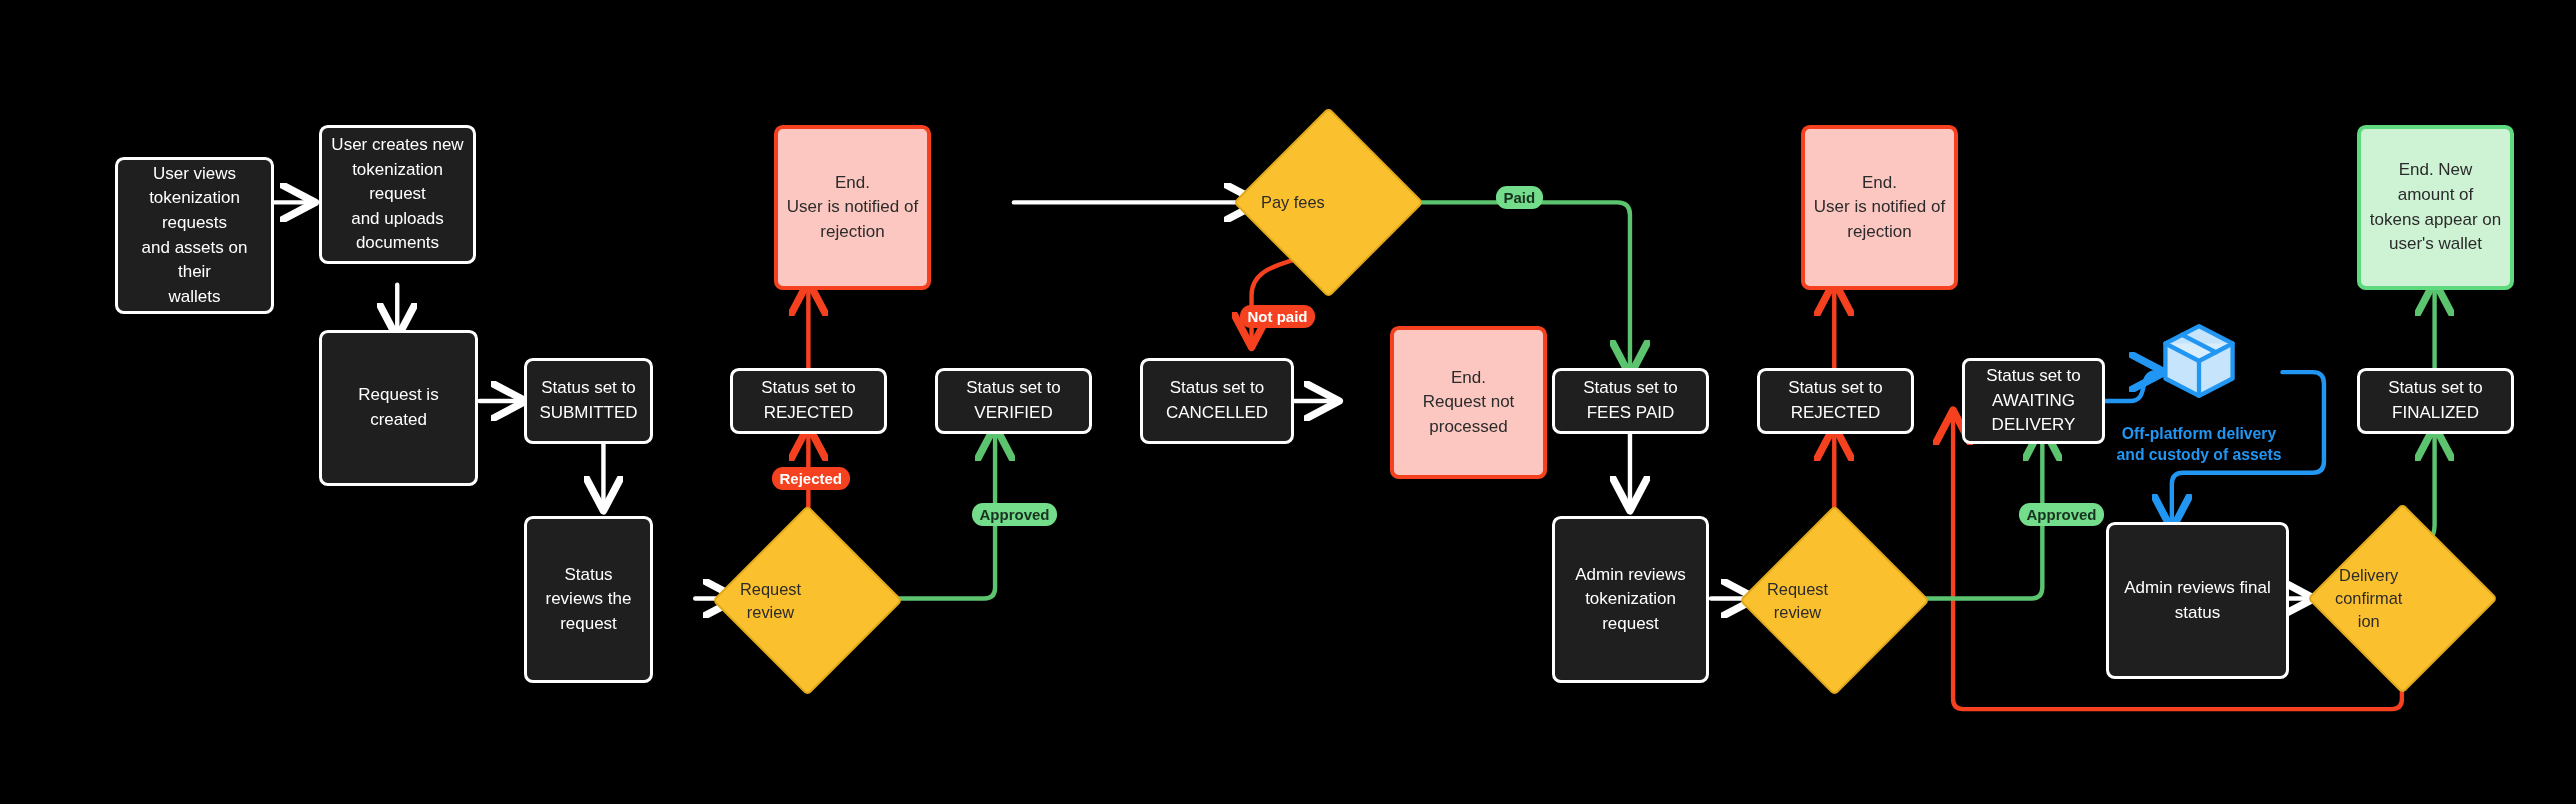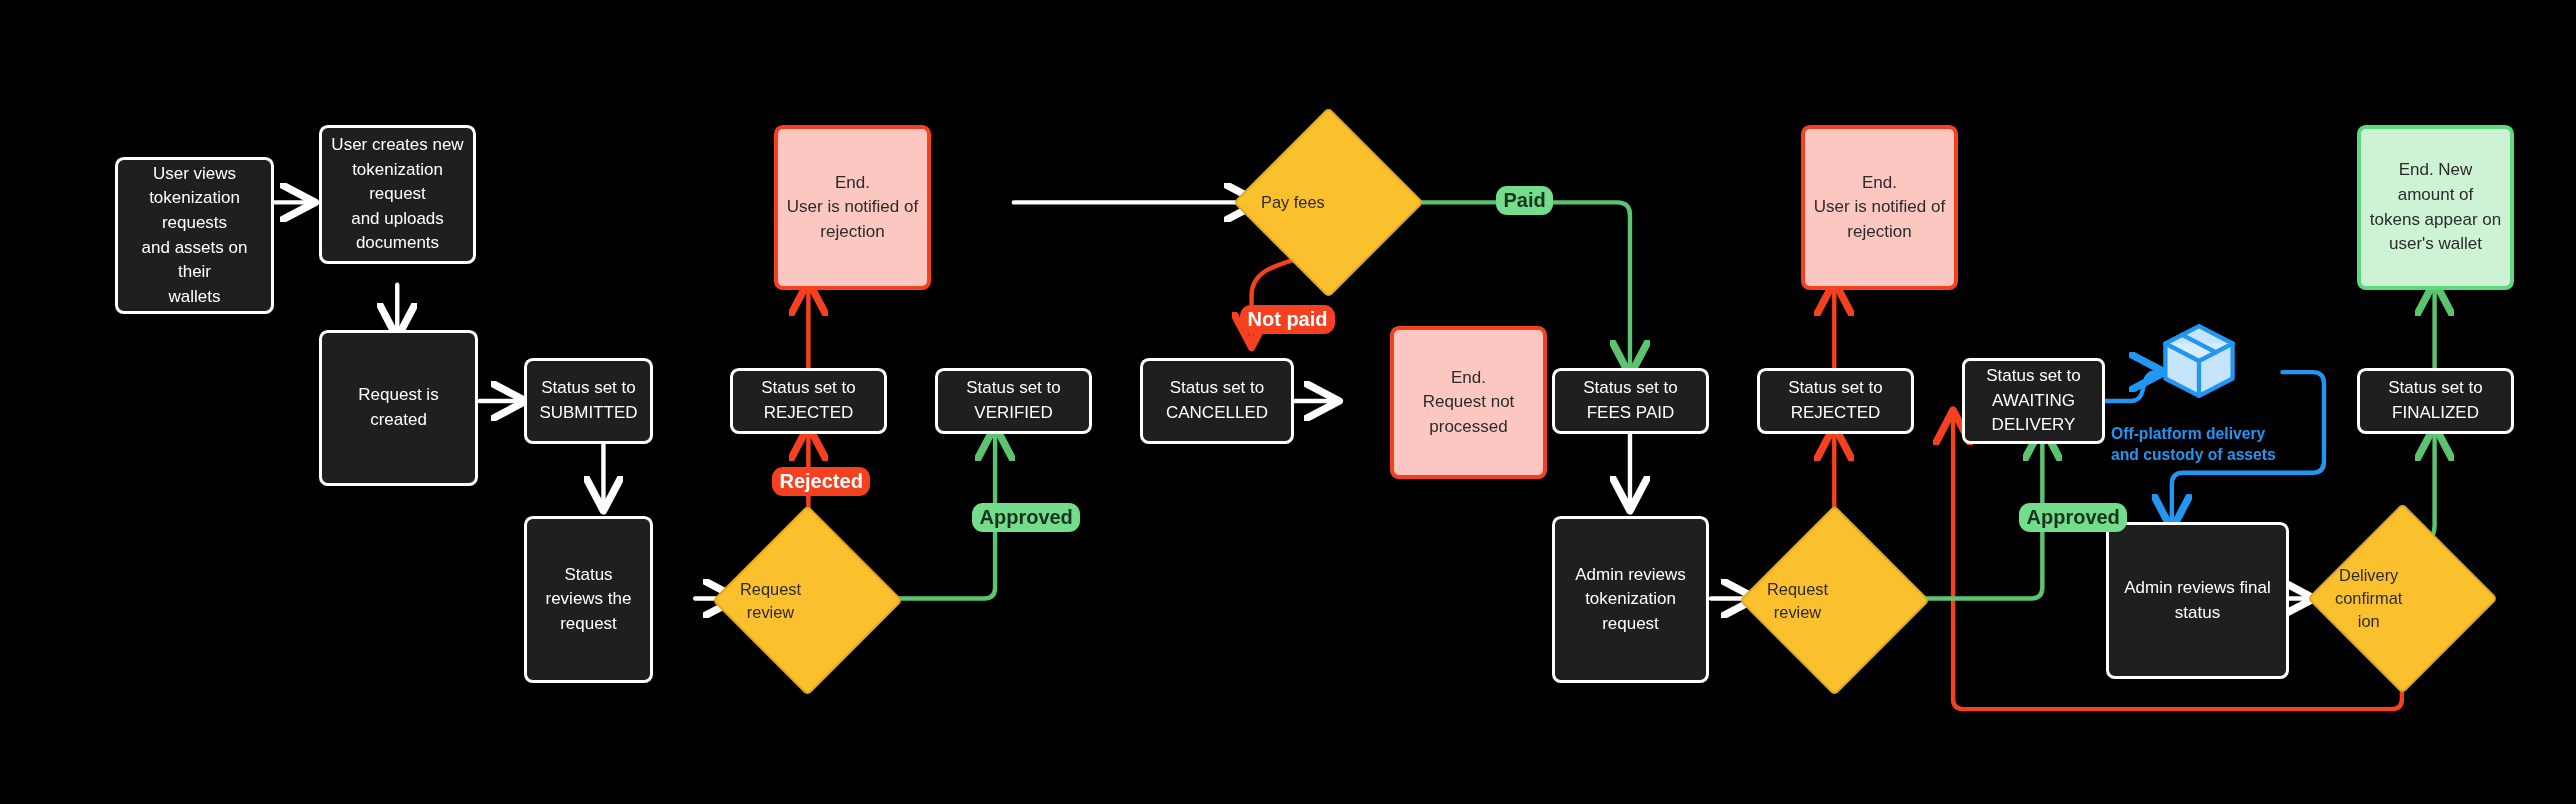--- a/index.html
+++ b/index.html
@@ -16,27 +16,27 @@
   .n-green{background:#cdf2d4;border:4.4px solid #5fd97e;color:#2b2b2b;font-size:17px;}
 
   .diamond{position:absolute;display:flex;align-items:center;justify-content:flex-start;}
   .diamond .dshape{position:absolute;left:0;top:0;width:100%;height:100%;
                    background:#fbc02d;border:2.5px solid #e0a81d;
                    transform:rotate(45deg);border-radius:5px;box-sizing:border-box;}
   .diamond .dlabel{position:relative;z-index:2;color:#2b2b2b;font-size:16.4px;
                    text-align:center;line-height:1.4;white-space:pre-line;}
 
   .elabel{position:absolute;display:flex;align-items:center;justify-content:center;
-          border-radius:11px;font-size:20px;font-weight:bold;box-sizing:border-box;
+          border-radius:11px;font-size:15px;font-weight:bold;box-sizing:border-box;
           padding:3.1px 7.5px;white-space:nowrap;z-index:5;}
   .el-red{background:#f5411f;color:#ffffff;}
   .el-green{background:#74dd8b;color:#17321f;}
 
   .note{position:absolute;color:#2196f3;font-size:15.7px;font-weight:bold;
-        line-height:1.35;white-space:pre-line;z-index:4;}
+        text-align:center;line-height:1.35;white-space:pre-line;z-index:4;}
   .boxicon{position:absolute;z-index:4;}
 </style>
 </head>
 <body>
 
 <div id="stage">
 
   <svg id="edges" viewBox="0 0 4096 1279">
     <defs>
       <marker id="aw" markerWidth="9" markerHeight="9" refX="6.2" refY="4.5" orient="auto">

